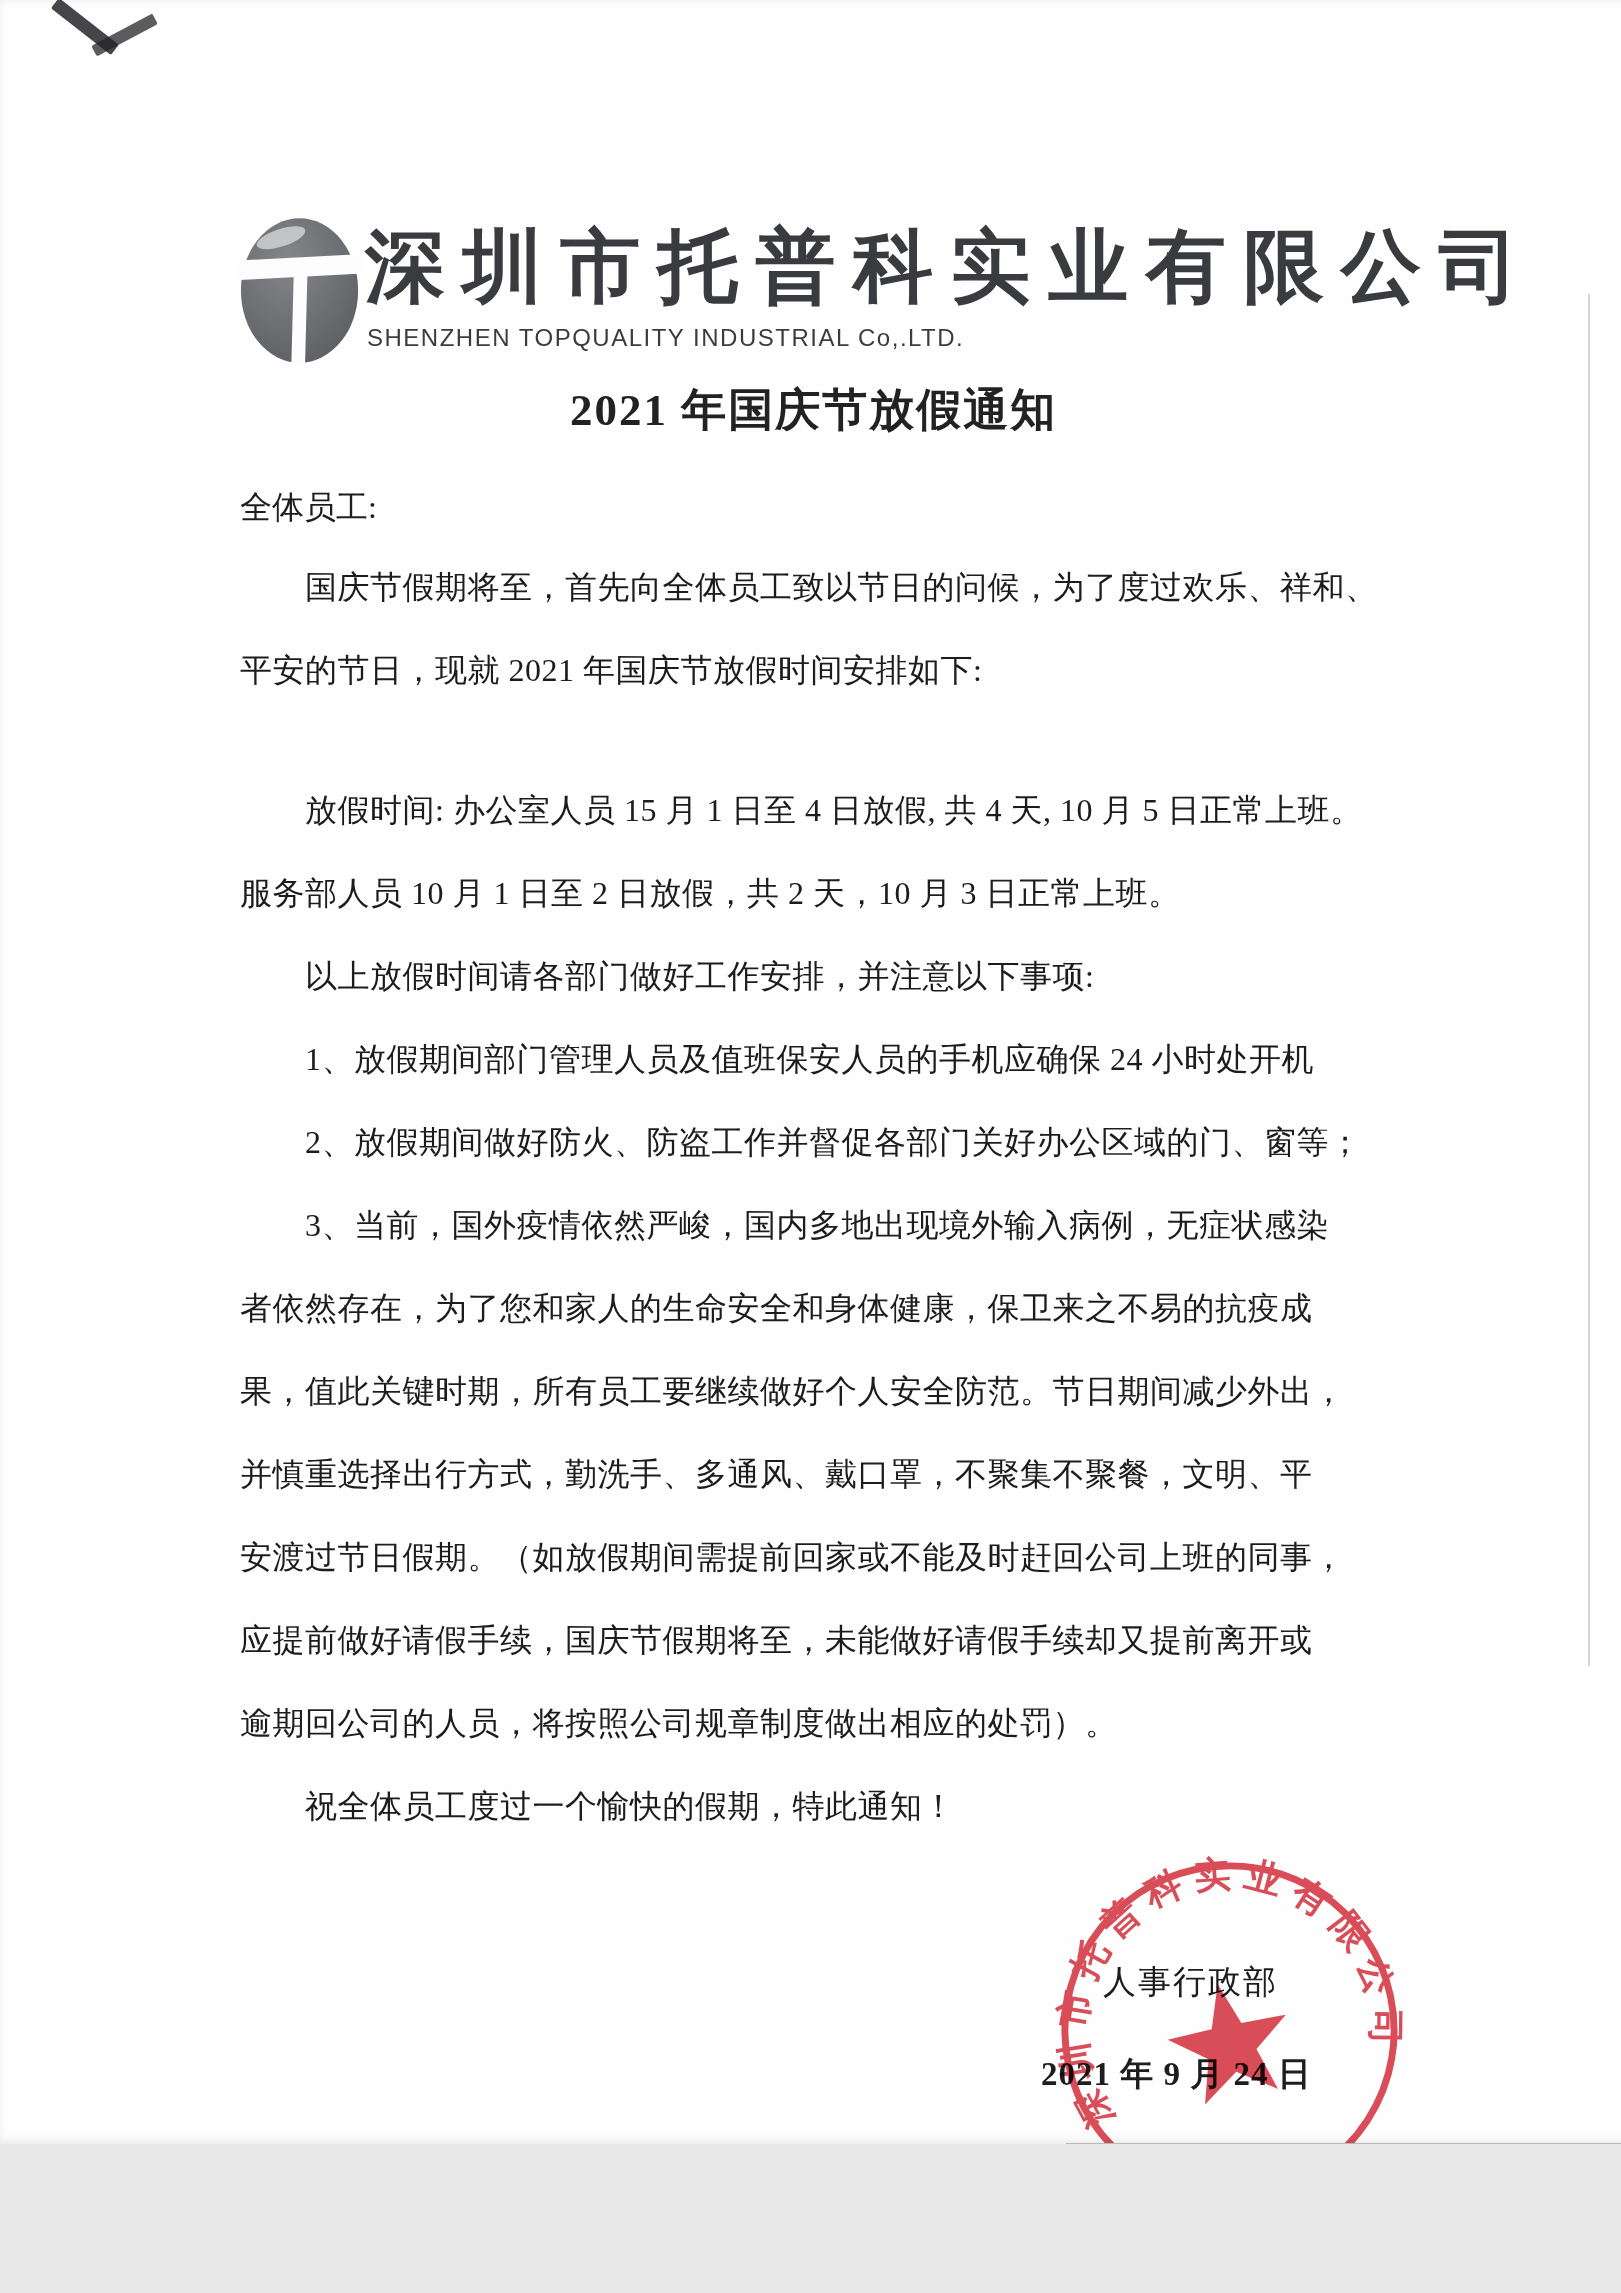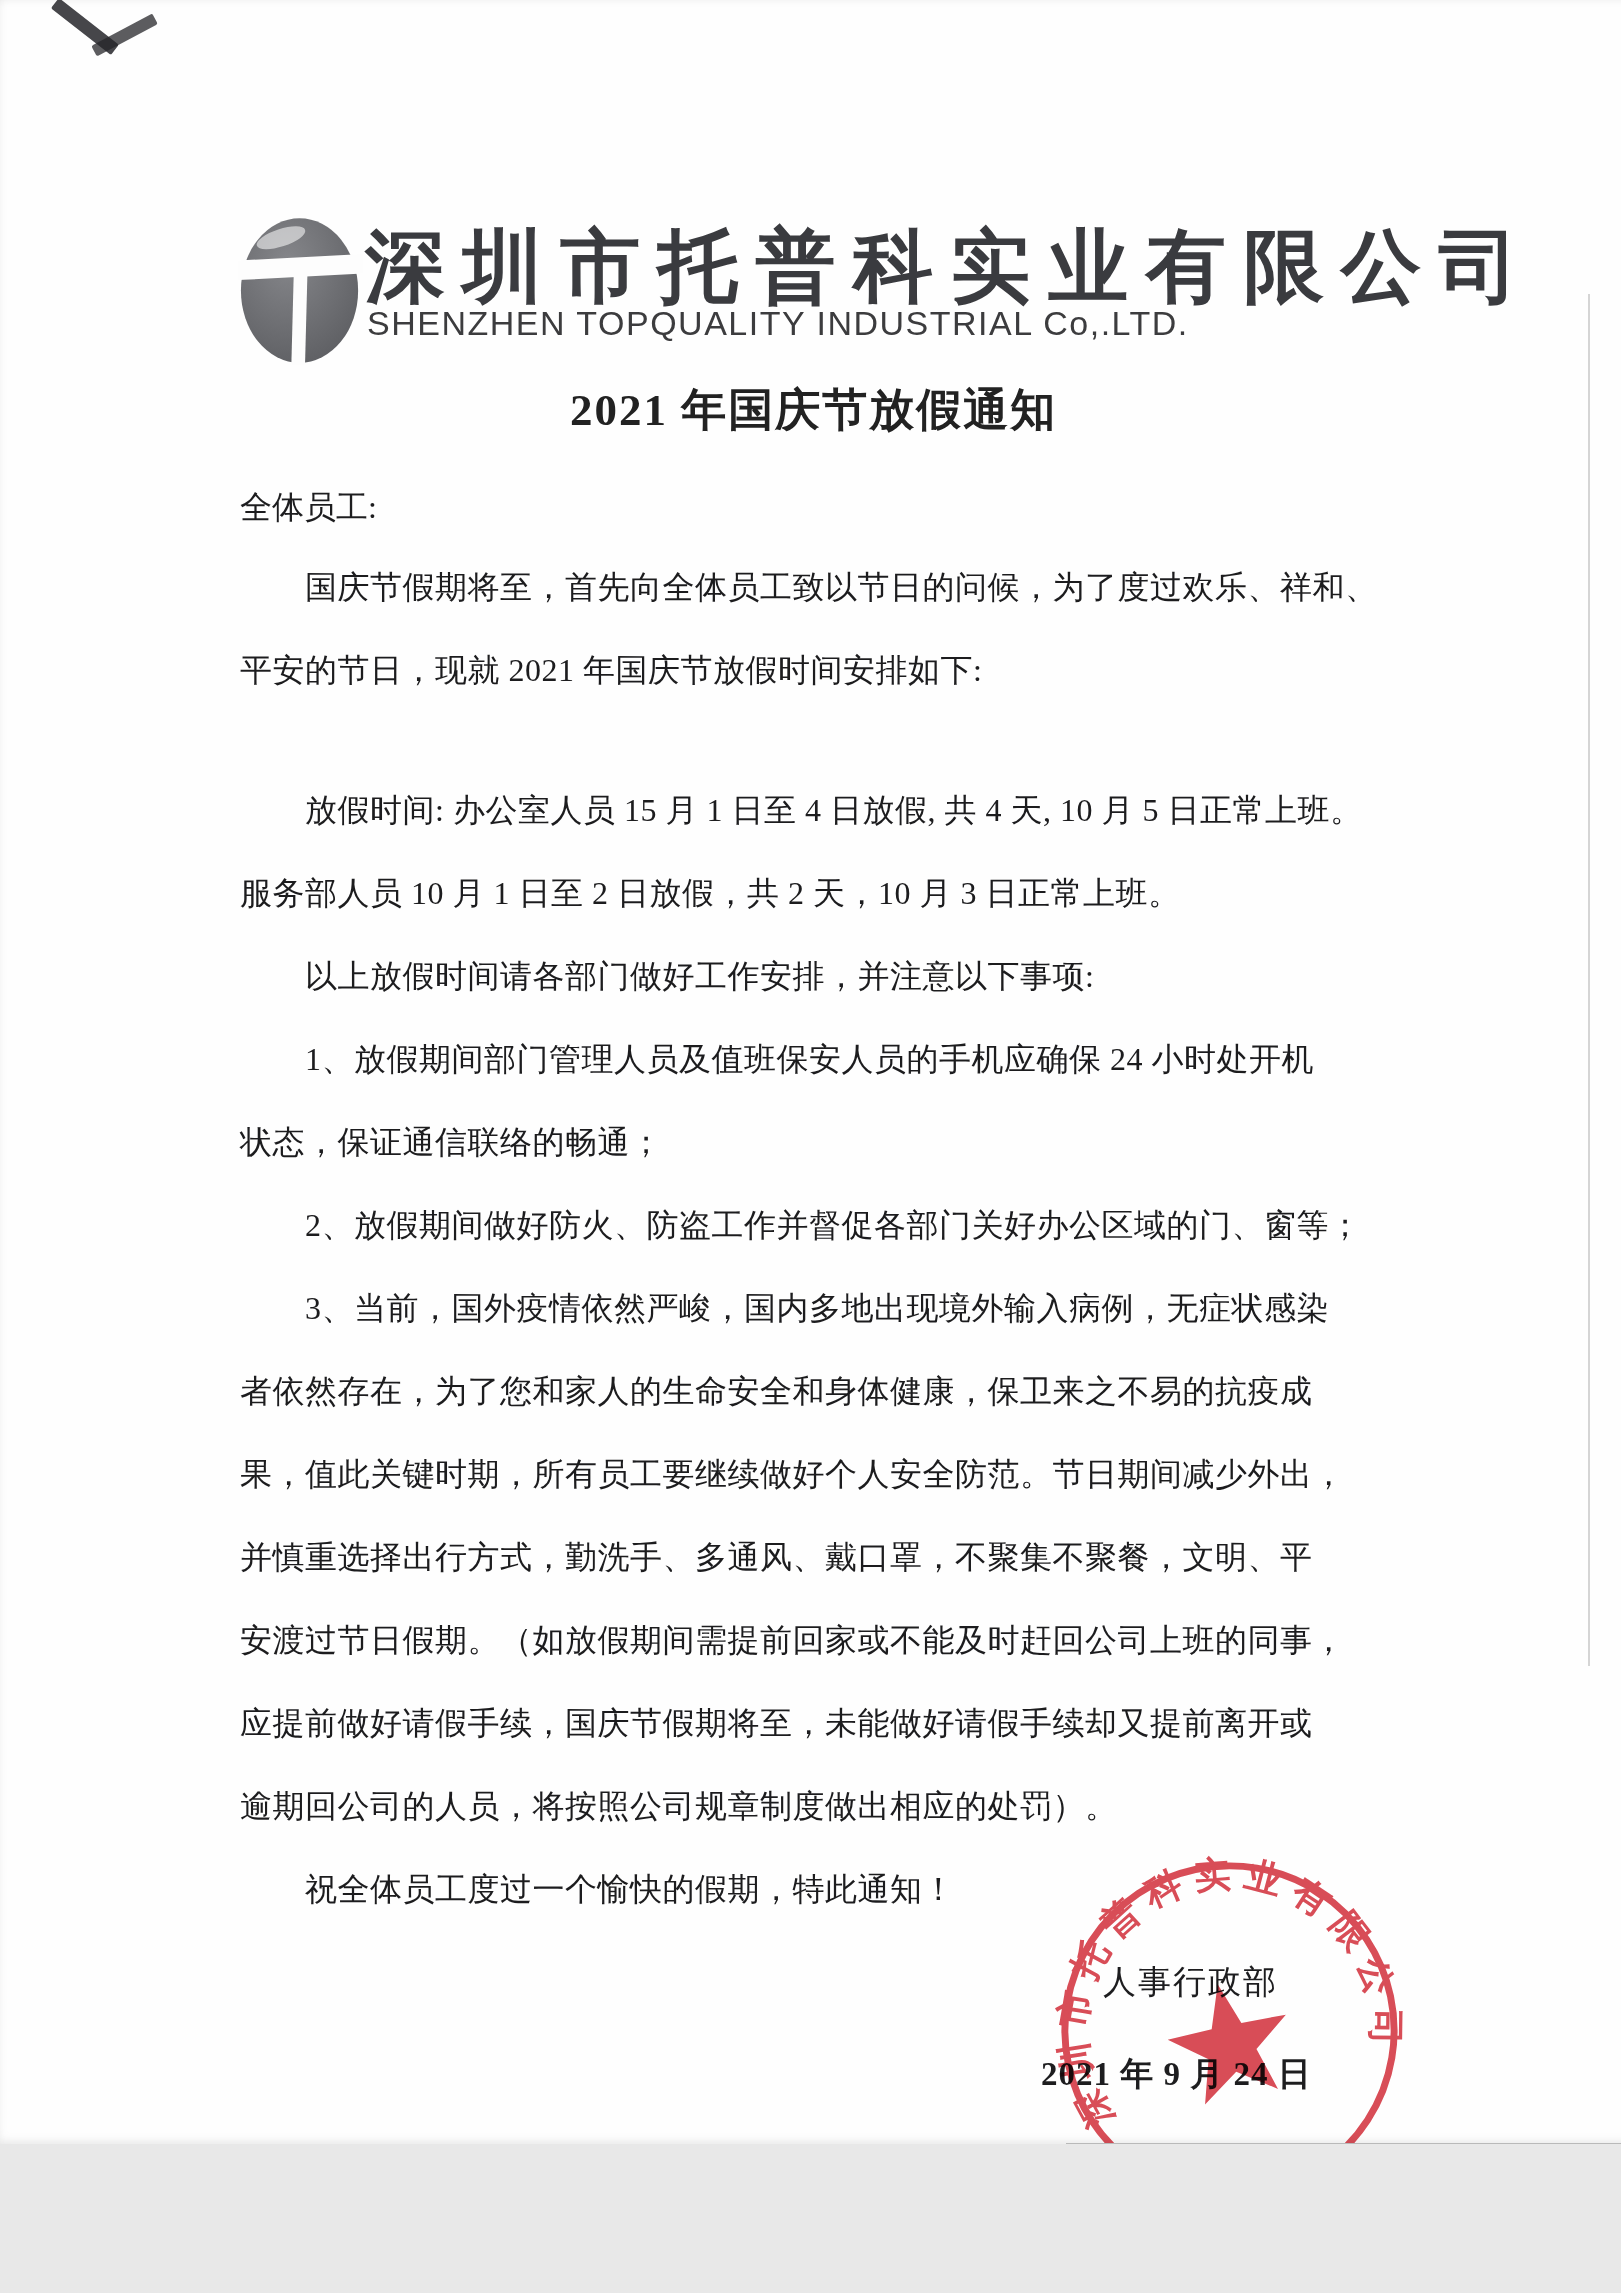--- a/index.html
+++ b/index.html
@@ -15,22 +15,22 @@
   }
   
   .logo{position:absolute;left:238px;top:216px;width:125px;height:149px;}
   .company-cn{
     position:absolute;left:365px;top:214px;width:1039px;
     font-size:80px;font-weight:700;letter-spacing:17.6px;
     color:#3a3b3f;white-space:nowrap;
     font-family:"Liberation Serif","DejaVu Serif",serif;
   }
   .company-en{
-    position:absolute;left:367px;top:304px;width:980px;
-    font-size:34px;letter-spacing:1.5px;color:#3c3c3e;white-space:nowrap;
+    position:absolute;left:367px;top:324px;width:980px;
+    font-size:24px;letter-spacing:1.5px;color:#3c3c3e;white-space:nowrap;
     font-family:"Liberation Sans","DejaVu Sans",sans-serif;
   }
   .notice-title{
     position:absolute;left:240px;top:380px;width:1147px;
     text-align:center;font-size:45px;font-weight:700;color:#222;
     letter-spacing:2px;white-space:nowrap;
   }
   .salutation{
     position:absolute;left:240px;top:476px;
     font-size:32px;white-space:nowrap;margin-top:10px;
@@ -90,21 +90,20 @@
 
   <div class="salutation">全体员工:</div>
 
   <div class="body-lines">
       <div class="line indent">国庆节假期将至，首先向全体员工致以节日的问候，为了度过欢乐、祥和、</div>
       <div class="line">平安的节日，现就 2021 年国庆节放假时间安排如下:</div>
       <div class="line indent gap">放假时间: 办公室人员 15 月 1 日至 4 日放假, 共 4 天, 10 月 5 日正常上班。</div>
       <div class="line">服务部人员 10 月 1 日至 2 日放假，共 2 天，10 月 3 日正常上班。</div>
       <div class="line indent">以上放假时间请各部门做好工作安排，并注意以下事项:</div>
       <div class="line indent">1、放假期间部门管理人员及值班保安人员的手机应确保 24 小时处开机</div>
-      <div class="line">状态，保证通信联络的畅通；</div>
       <div class="line indent">2、放假期间做好防火、防盗工作并督促各部门关好办公区域的门、窗等；</div>
       <div class="line indent">3、当前，国外疫情依然严峻，国内多地出现境外输入病例，无症状感染</div>
       <div class="line">者依然存在，为了您和家人的生命安全和身体健康，保卫来之不易的抗疫成</div>
       <div class="line">果，值此关键时期，所有员工要继续做好个人安全防范。节日期间减少外出，</div>
       <div class="line">并慎重选择出行方式，勤洗手、多通风、戴口罩，不聚集不聚餐，文明、平</div>
       <div class="line">安渡过节日假期。（如放假期间需提前回家或不能及时赶回公司上班的同事，</div>
       <div class="line">应提前做好请假手续，国庆节假期将至，未能做好请假手续却又提前离开或</div>
       <div class="line">逾期回公司的人员，将按照公司规章制度做出相应的处罚）。</div>
       <div class="line indent">祝全体员工度过一个愉快的假期，特此通知！</div>
     </div>

